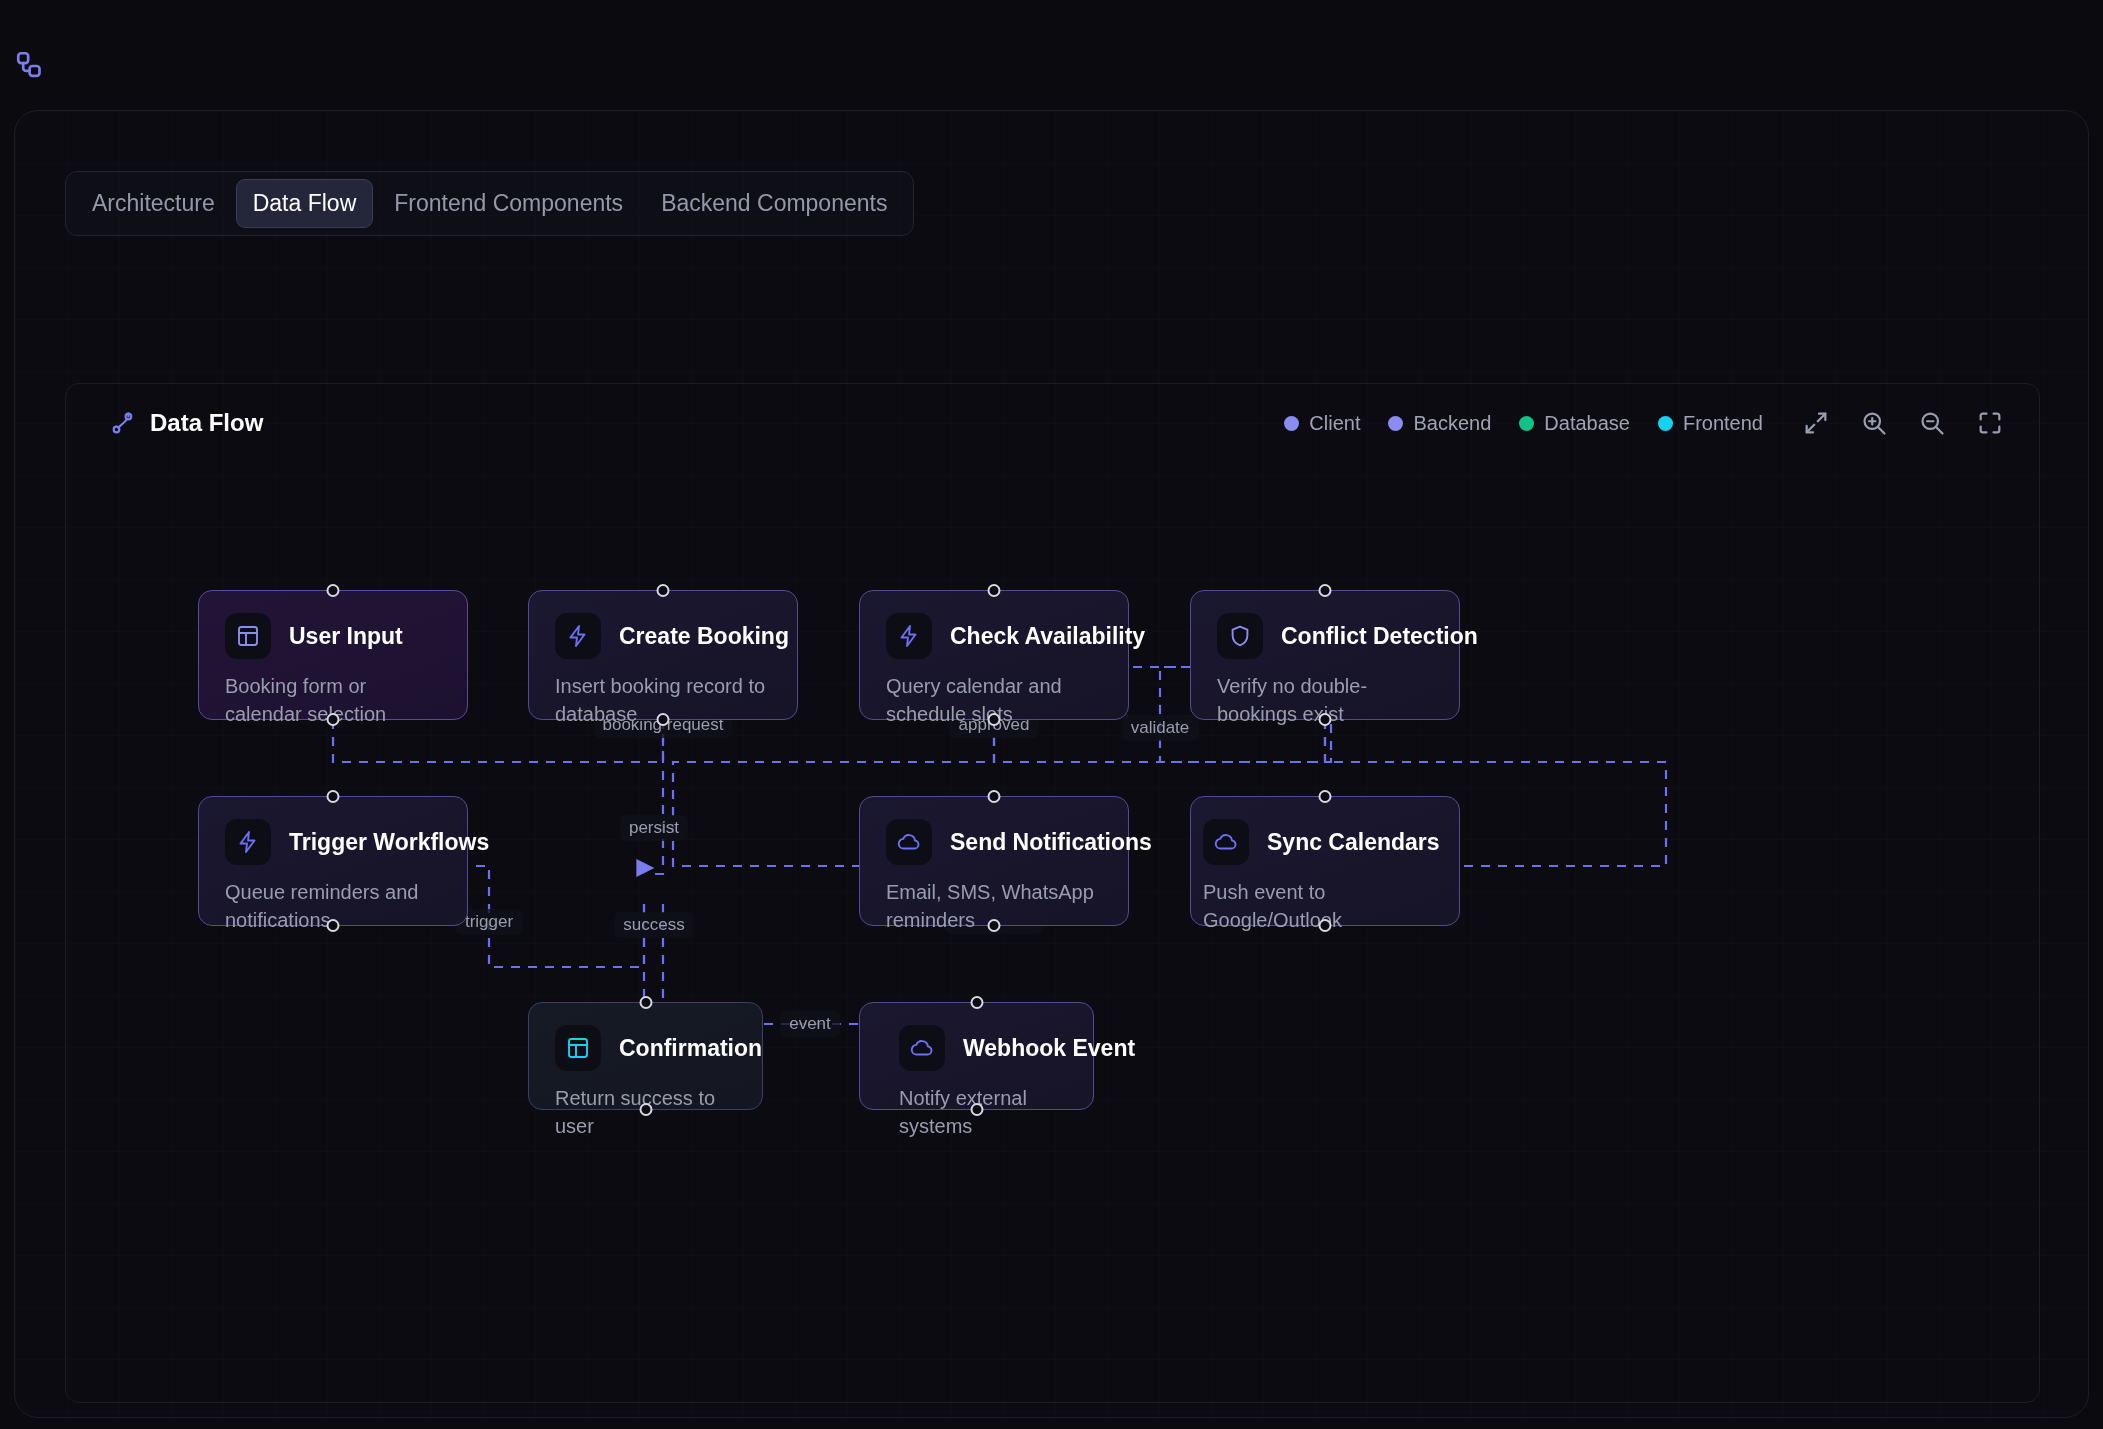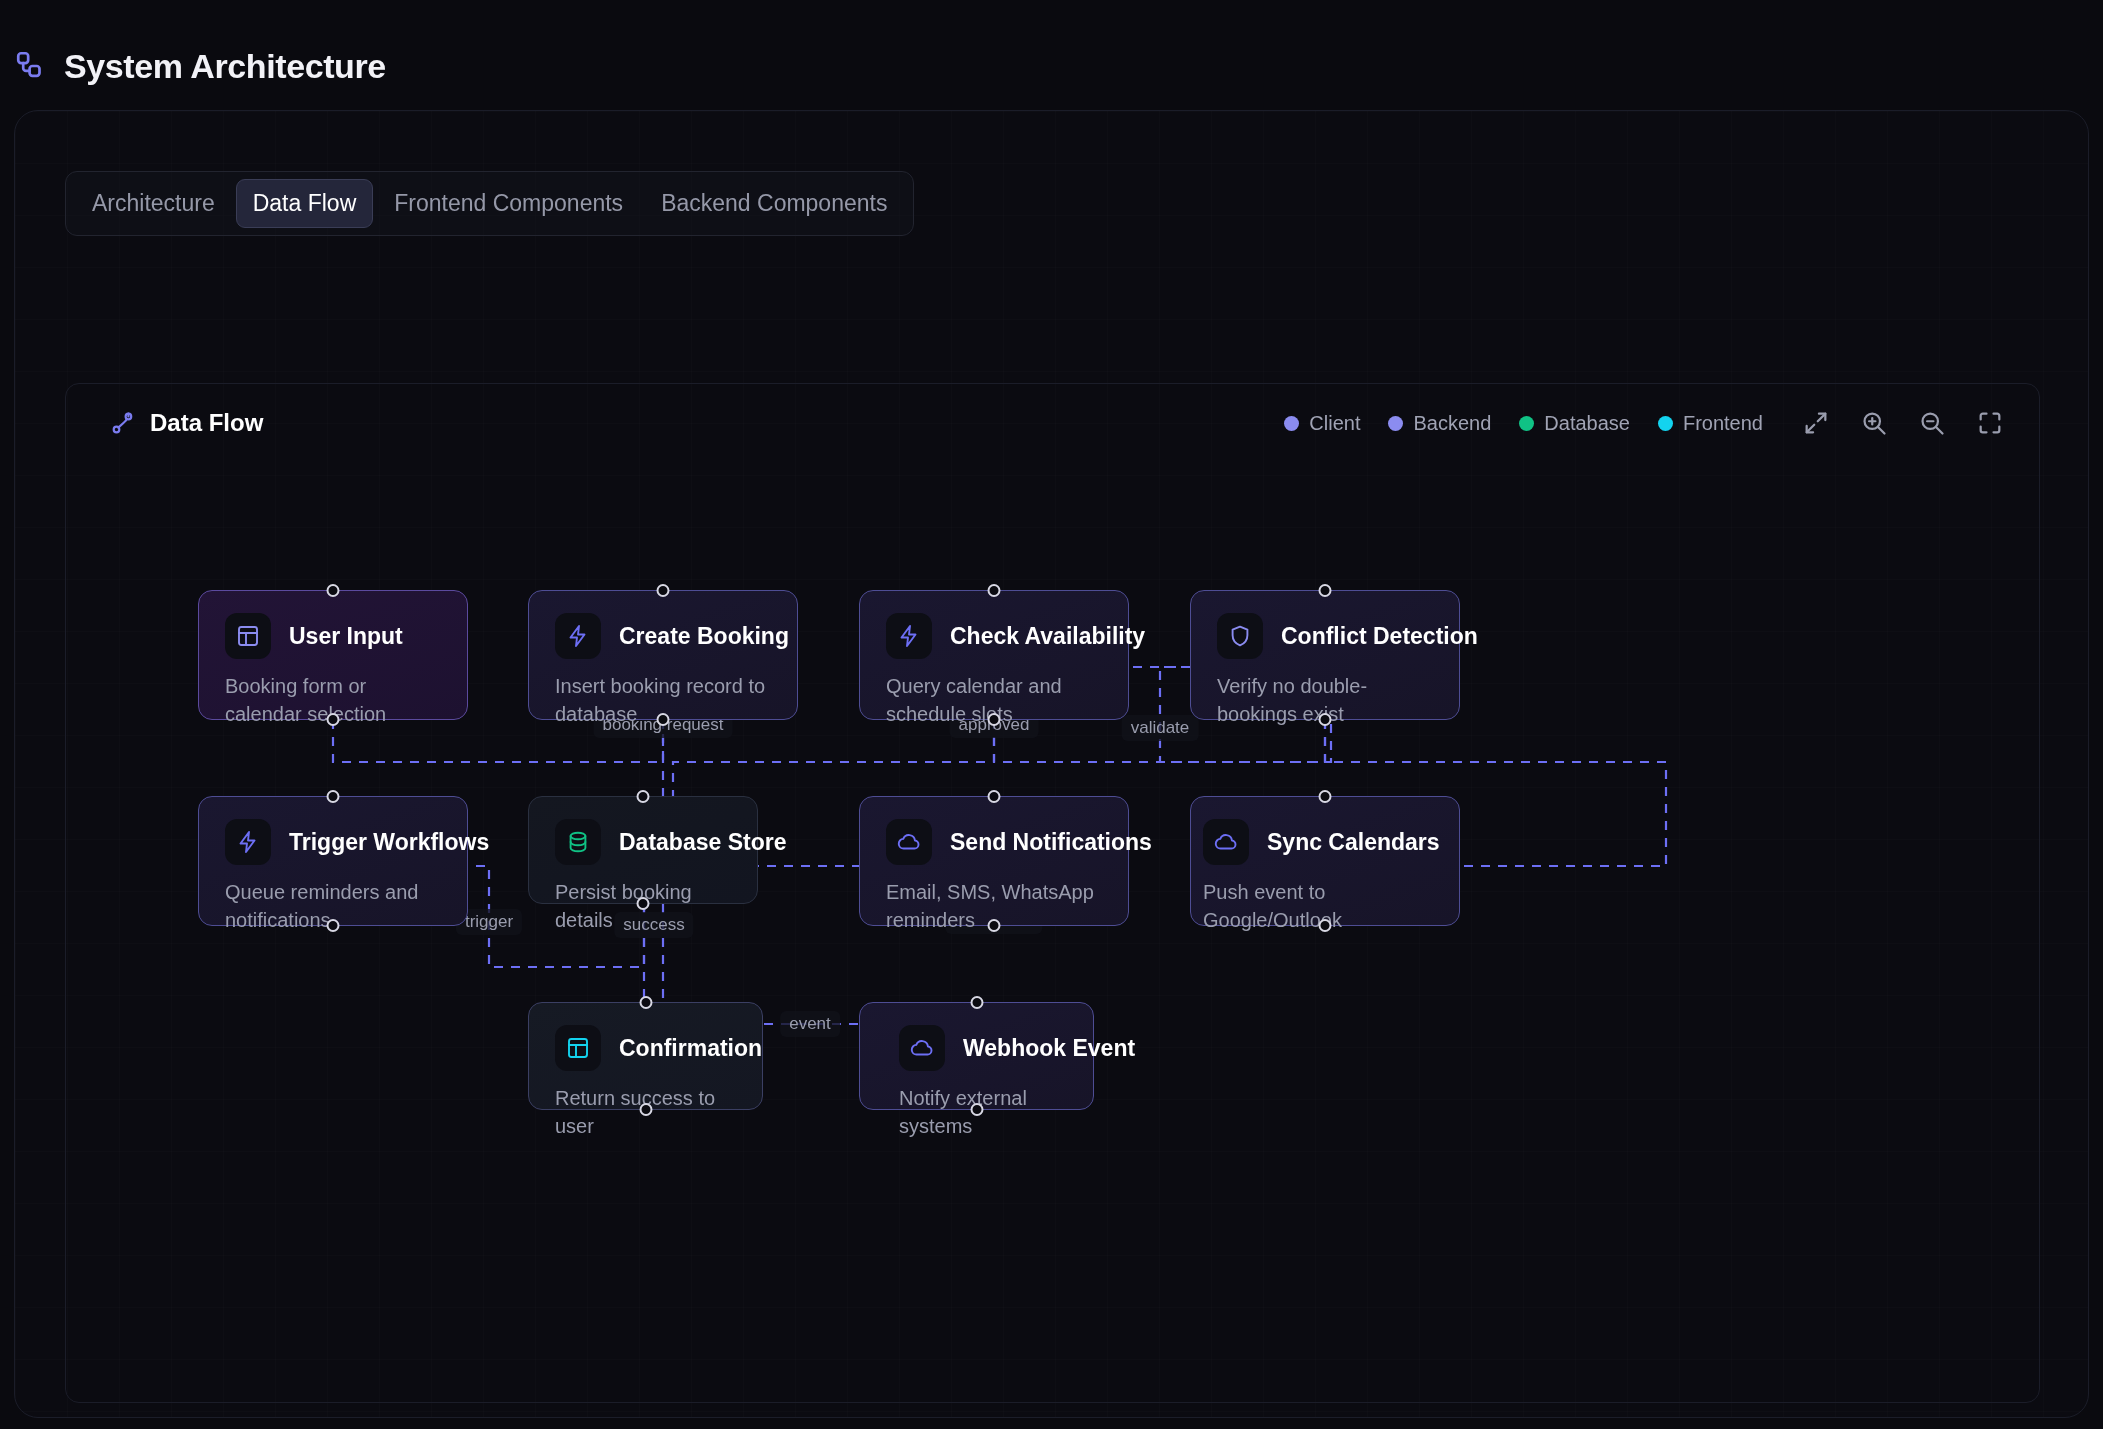--- a/index.html
+++ b/index.html
@@ -208,21 +208,20 @@
 <body>
 
 <div class="page-header">
   <span>
     <svg class="hdr-icon" viewBox="0 0 24 24" fill="none" stroke="#7b7cf0" stroke-width="1.9" stroke-linecap="round" stroke-linejoin="round">
       <rect x="3" y="3" width="7" height="7" rx="2"></rect>
       <rect x="11" y="12" width="7" height="7" rx="2"></rect>
       <path d="M6.5 10v3.5a2 2 0 0 0 2 2H11"></path>
     </svg>
   </span>
-  <div class="title">System Architecture</div>
 </div>
 
 <div class="canvas-card">
 
   <div class="tabbar">
     <button class="tab">Architecture</button>
     <button class="tab active">Data Flow</button>
     <button class="tab">Frontend Components</button>
     <button class="tab">Backend Components</button>
   </div>
@@ -400,35 +399,20 @@
             <svg viewBox="0 0 24 24" fill="none" stroke="#6d6ff5" stroke-width="1.9" stroke-linecap="round" stroke-linejoin="round">
               <path d="M13 2L4.5 13.5H11L10 22l8.5-11.5H12L13 2z"></path>
             </svg>
           </div>
           <div class="node-title">Trigger Workflows</div>
         </div>
         <div class="node-desc">Queue reminders and notifications</div>
         <span class="handle bottom"></span>
       </div>
 
-      <div class="node cat-database" style="left:462px; top:334px; width:230px; height:108px;">
-        <span class="handle top"></span>
-        <div class="node-head">
-          <div class="node-icon">
-            <svg viewBox="0 0 24 24" fill="none" stroke="#10c285" stroke-width="1.9" stroke-linecap="round" stroke-linejoin="round">
-              <ellipse cx="12" cy="6" rx="7.4" ry="3.2"></ellipse>
-              <path d="M4.6 6v12c0 1.8 3.3 3.2 7.4 3.2s7.4-1.4 7.4-3.2V6"></path>
-              <path d="M4.6 12c0 1.8 3.3 3.2 7.4 3.2s7.4-1.4 7.4-3.2"></path>
-            </svg>
-          </div>
-          <div class="node-title">Database Store</div>
-        </div>
-        <div class="node-desc">Persist booking details</div>
-        <span class="handle bottom"></span>
-      </div>
 
       <div class="node cat-backend" style="left:793px; top:334px; width:270px; height:130px;">
         <span class="handle top"></span>
         <div class="node-head">
           <div class="node-icon">
             <svg viewBox="0 0 24 24" fill="none" stroke="#6d6ff5" stroke-width="1.9" stroke-linecap="round" stroke-linejoin="round">
               <path d="M17.5 18.5a4 4 0 0 0 .4-7.98 6 6 0 0 0-11.6-1.6A3.9 3.9 0 0 0 6.8 18.5h10.7z"></path>
             </svg>
           </div>
           <div class="node-title">Send Notifications</div>

